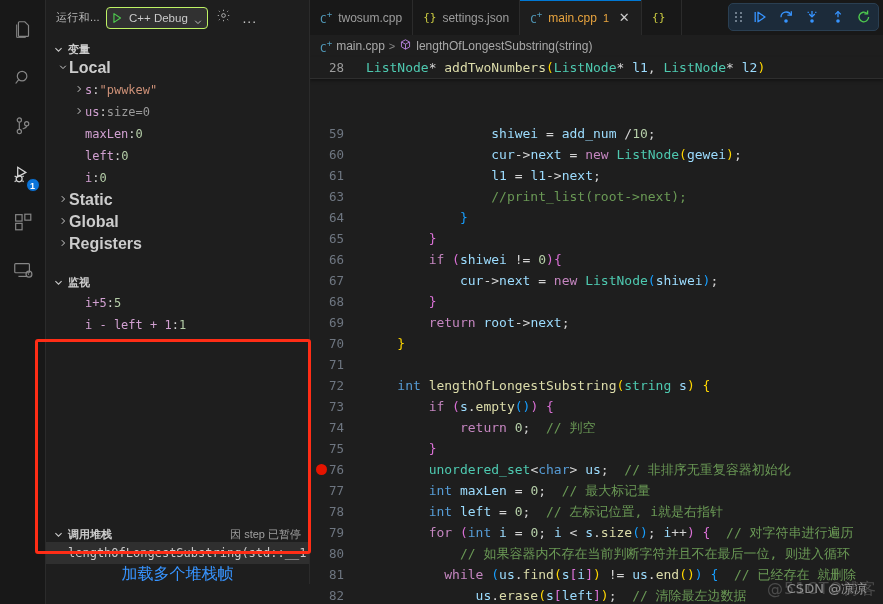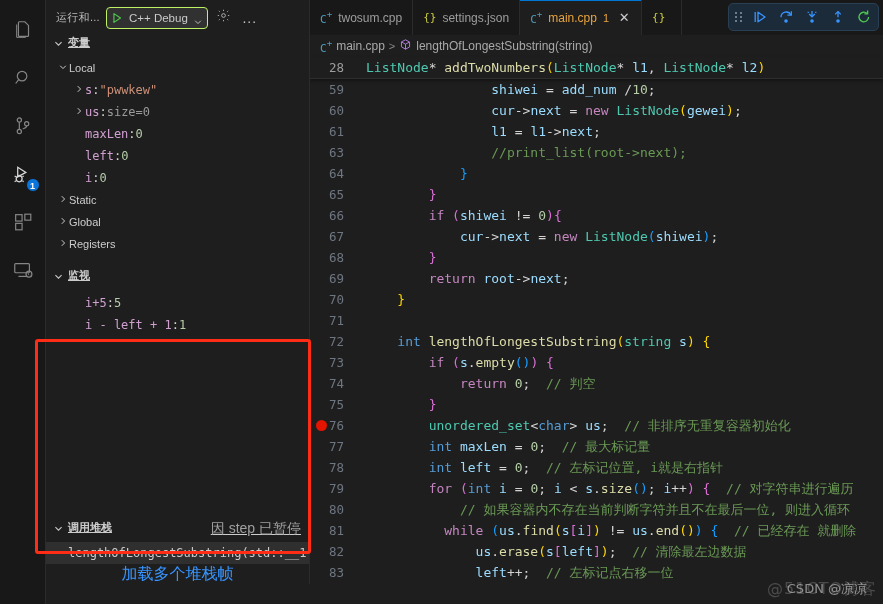--- a/index.html
+++ b/index.html
@@ -63,39 +63,38 @@
     border-radius: 4px; height: 22px; padding: 0 4px 0 3px; gap: 5px;
   }
   .play-ico { width: 14px; height: 14px; display:inline-block; }
   .debug-select-label { font-size: 11.5px; color: #cccccc; white-space: nowrap; }
   .chev { width: 10px; height: 10px; display: inline-block; }
   .icon-btn { width: 20px; height: 20px; display:flex; align-items:center; justify-content:center; color:#c5c5c5; }
   .dots { font-size: 14px; color: #c5c5c5; letter-spacing: 1px; line-height: 10px; }
 
   
   .pane-head {
-    height: 22px; display: flex; align-items: flex-start;
+    height: 22px; display: flex; align-items: flex-end;
     padding-left: 4px; gap: 2px;
     font-size: 11px; font-weight: bold; color: #cccccc;
     user-select: none;
-    text-decoration: underline;
   }
   .pane-head .arrow { width: 16px; height: 16px; display:flex; align-items:center; justify-content:center; }
   .pane-head .paused-note {
     margin-left: auto; margin-right: 8px;
-    font-weight: normal; color: #a0a0a0; font-size: 14px;
+    font-weight: normal; color: #a0a0a0; font-size: 11px;
   }
   .var-list { font-family: "DejaVu Sans Mono","Liberation Mono",monospace; font-size: 12px; }
   .var-row {
     height: 22px; display: flex; align-items: center;
     white-space: nowrap; color: #cccccc;
   }
   .twisty { width: 13px; display: inline-block; text-align: center; color: #c5c5c5; font-size: 9px; flex:0 0 13px;}
   .vname { color: #d1a0d1; }
-  .vscope { color: #cccccc; font-weight: normal; font-family: "Liberation Sans", sans-serif; font-size: 11px; }
+  .vscope { color: #cccccc; font-weight: bold; font-family: "Liberation Sans", sans-serif; font-size: 16px; }
   .vstr { color: #ce9178; }
   .vnum { color: #b5cea8; }
   .vdim { color: #9a9a9a; }
 
   .watch-pane { flex: 1 1 auto; position: relative; }
   .watch-body { padding-top: 2px; }
 
   .callstack-pane { flex: 0 0 auto; }
   .cs-row {
     height: 22px; display:flex; align-items:center;
@@ -166,21 +165,21 @@
   .sticky-line {
     height: 22px; flex: 0 0 22px;
     display: flex; align-items: center;
     background: #1e1e1e;
     border-bottom: 1px solid #2e2e2e;
     font-family: "DejaVu Sans Mono","Liberation Mono",monospace;
     font-size: 13px;
     box-shadow: 0 2px 3px rgba(0,0,0,.35);
     z-index: 10; position: relative;
   }
-  .code-area { flex: 1 1 auto; overflow: hidden; position: relative; background:#1e1e1e; }
+  .code-area { flex: 1 1 auto; overflow: hidden; position: relative; background:#1e1e1e;margin-top:44px; }
   .code-line {
     height: 21px; display:flex; align-items:center;
     font-family: "DejaVu Sans Mono","Liberation Mono",monospace;
     font-size: 13px; white-space: pre;
   }
   .ln {
     width: 46px; flex: 0 0 46px; text-align: right; padding-right: 12px;
     color: #6e7681; font-size: 12.5px;
   }
   .ln.cur { color: #9d9d9d; }

